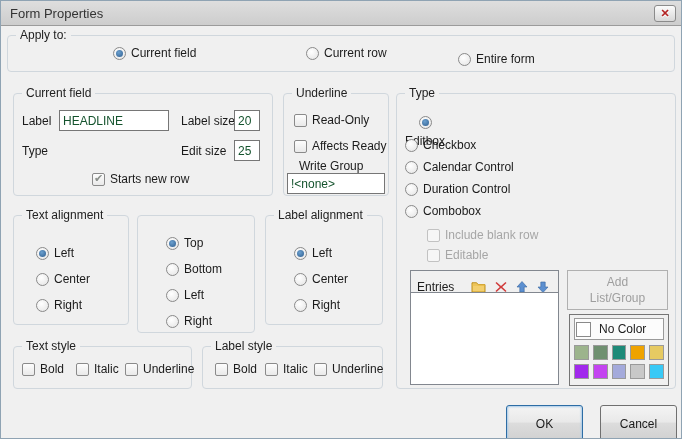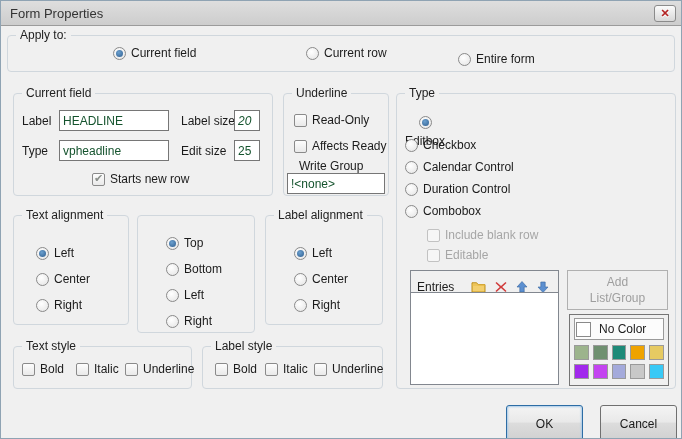--- a/index.html
+++ b/index.html
@@ -107,23 +107,22 @@
       <span class="radio"></span>
       <span class="lbl">Entire form</span>
     </div>
   </div>
 
   <div class="group" style="left:12px;top:92px;width:260px;height:103px;">
     <span class="legend">Current field</span>
     <span class="flabel" style="left:8px;top:20px;">Label</span>
     <input class="tb" style="left: 45px; top: 16px; width: 110px;" value="HEADLINE">
     <span class="flabel" style="left:167px;top:20px;">Label size</span>
-    <input class="tb" style="left: 220px; top: 16px; width: 26px; font-style: italic;" value="20">
+    <input class="tb" style="left: 220px; top: 16px; width: 26px;" value="20">
     <span class="flabel" style="left:8px;top:50px;">Type</span>
-    <input class="tb" style="left: 45px; top: 46px; width: 110px;" value="vpheadline">
     <span class="flabel" style="left:167px;top:50px;">Edit size</span>
     <input class="tb" style="left: 220px; top: 46px; width: 26px;" value="25">
     <div class="cb-row checked" style="left:78px;top:78px;">
       <span class="cb"></span>
       <span class="lbl">Starts new row</span>
     </div>
   </div>
 
   <div class="group" style="left:282px;top:92px;width:106px;height:103px;">
     <span class="legend">Underline</span>

